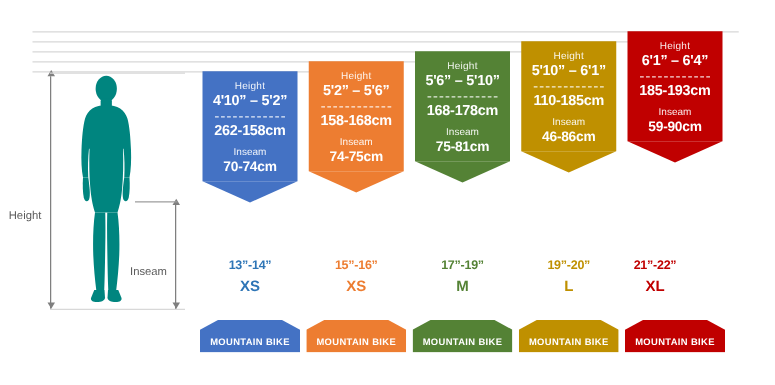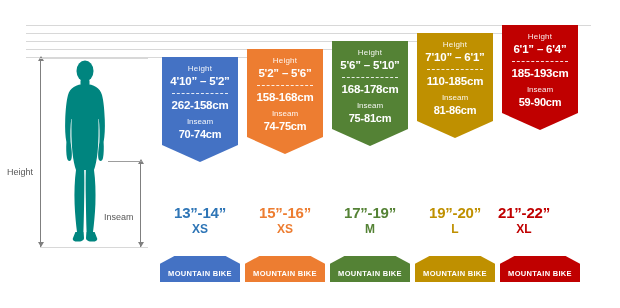--- a/index.html
+++ b/index.html
@@ -66,21 +66,21 @@
   }
   .b-ilabel{
     font-size:8px;line-height:11px;opacity:.92;margin-top:3px;
   }
   .b-in{
     font-size:11px;font-weight:bold;line-height:14px;letter-spacing:-.2px;
   }
 
   
   .size-col{position:absolute;width:96px;text-align:center;}
-  .size-inch{font-size:15px;font-weight:bold;line-height:15px;letter-spacing:-.2px;}
+  .size-inch{font-size:10px;font-weight:bold;line-height:15px;letter-spacing:-.2px;}
   .size-code{font-size:12px;font-weight:bold;line-height:16px;margin-top:1px;}
 
   
   .tab{
     position:absolute;width:80px;height:26px;text-align:center;
   }
   .tab-shape{
     width:80px;height:26px;
     display:flex;align-items:flex-end;justify-content:center;
     box-sizing:border-box;padding-bottom:4px;
@@ -204,25 +204,25 @@
       <div class="b-cm">168-178cm</div>
       <div class="b-ilabel">Inseam</div>
       <div class="b-in">75-81cm</div>
       <div class="banner-point" style="border-top:17px solid #548235;"></div>
     </div>
   </div>
 
   <div class="banner" style="left:417px;top:33px;">
     <div class="banner-body" style="background:#bf9000;">
       <div class="b-hlabel">Height</div>
-      <div class="b-himp">7'10” – 6'1”</div>
+      <div class="b-himp">5'10” – 6'1”</div>
       <div class="b-dash"></div>
       <div class="b-cm">110-185cm</div>
       <div class="b-ilabel">Inseam</div>
-      <div class="b-in">81-86cm</div>
+      <div class="b-in">46-86cm</div>
       <div class="banner-point" style="border-top:17px solid #bf9000;"></div>
     </div>
   </div>
 
   <div class="banner" style="left:502px;top:25px;">
     <div class="banner-body" style="background:#c00000;">
       <div class="b-hlabel">Height</div>
       <div class="b-himp">6'1” – 6'4”</div>
       <div class="b-dash"></div>
       <div class="b-cm">185-193cm</div>

